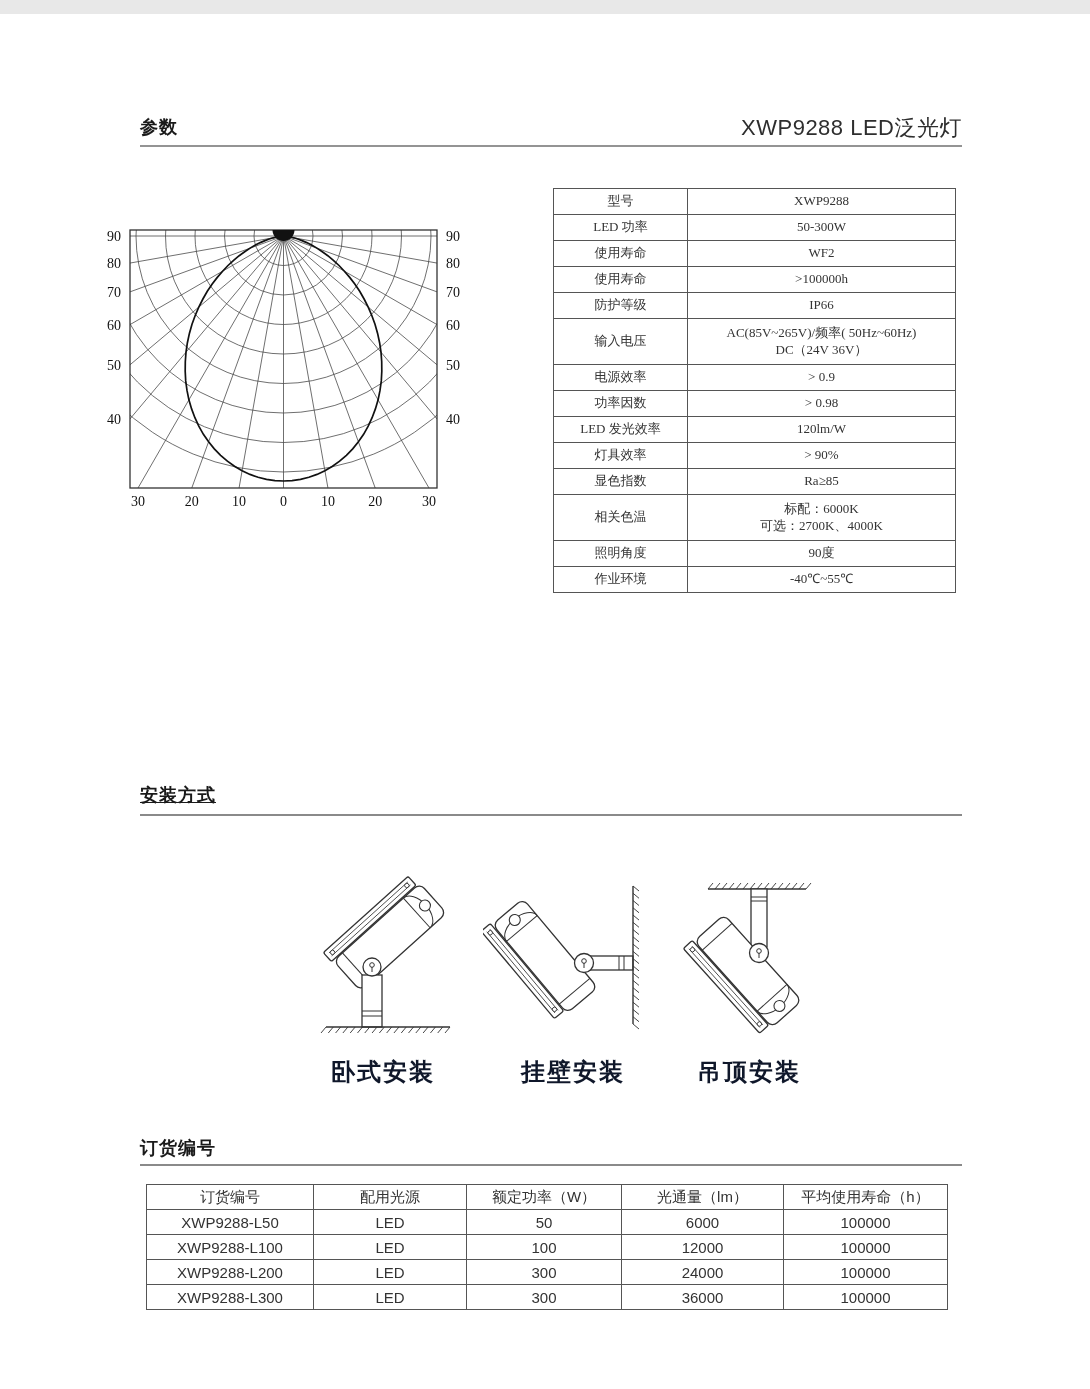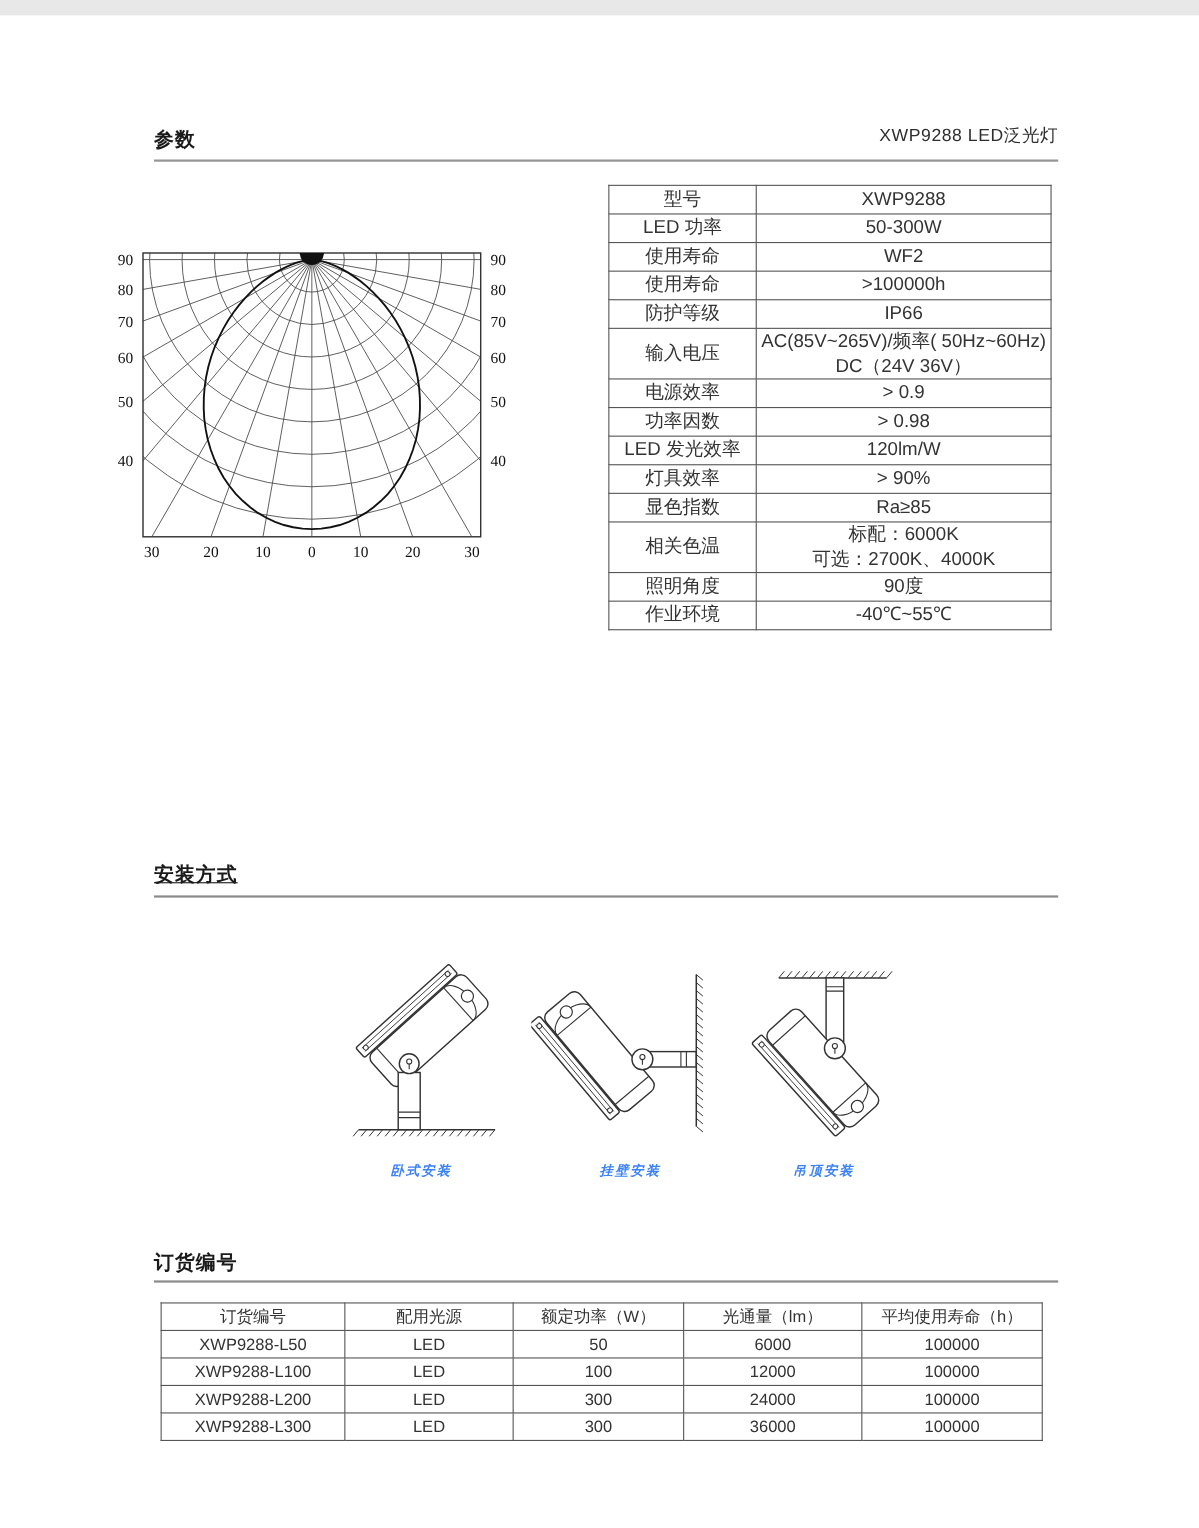--- a/index.html
+++ b/index.html
@@ -12,47 +12,47 @@
     color:#1a1a1a;
     overflow:hidden;
   }
   .sec-title{
     position:absolute;
     font-size:18px;font-weight:bold;letter-spacing:1px;color:#1a1a1a;
   }
   .product-title{
     position:absolute;
     top:99px;right:128px;
-    font-size:16px;color:#2e2e2e;letter-spacing:0.5px;
+    font-size:22px;color:#2e2e2e;letter-spacing:0.5px;
   }
   .rule{position:absolute;left:140px;width:822px;background:#949494;height:2px;}
   .rule-thin{height:1.5px;background:#8a8a8a;}
   .polar-wrap{position:absolute;left:100px;top:203px;width:365px;height:300px;}
   table{border-collapse:collapse;table-layout:fixed;}
   .spec-table{
-    position:absolute;left:553px;top:154px;width:402px;
-    font-size:17px;color:#333;
+    position:absolute;left:553px;top:174px;width:402px;
+    font-size:13px;color:#333;font-family:Liberation Serif, serif;
   }
   .spec-table td{
     border:1px solid #555;text-align:center;vertical-align:middle;
     height:25px;padding:0 3px;line-height:1.3;white-space:pre-line;
   }
   .spec-table tr.tall td{height:45px;}
   .order-table{
     position:absolute;left:146px;top:1170px;width:801px;
     font-size:15px;color:#333;
   }
   .order-table th,.order-table td{
     border:1px solid #555;text-align:center;vertical-align:middle;
     height:24px;padding:0 2px;font-weight:normal;
   }
   .drawing{position:absolute;}
   .caption{
     position:absolute;top:1042px;transform:translateX(-50%);
-    font-size:12px;font-weight:bold;letter-spacing:2px;color:#3b82f6;font-style:italic;
+    font-size:24px;font-weight:bold;letter-spacing:2px;color:#0f172a;
   }
 </style>
 </head>
 <body>
 
 <div class="page">
 
   <div class="sec-title" style="left:140px;top:101px;">参数</div>
   <div class="product-title">XWP9288 LED泛光灯</div>
   <div class="rule" style="top:131px;"></div>

